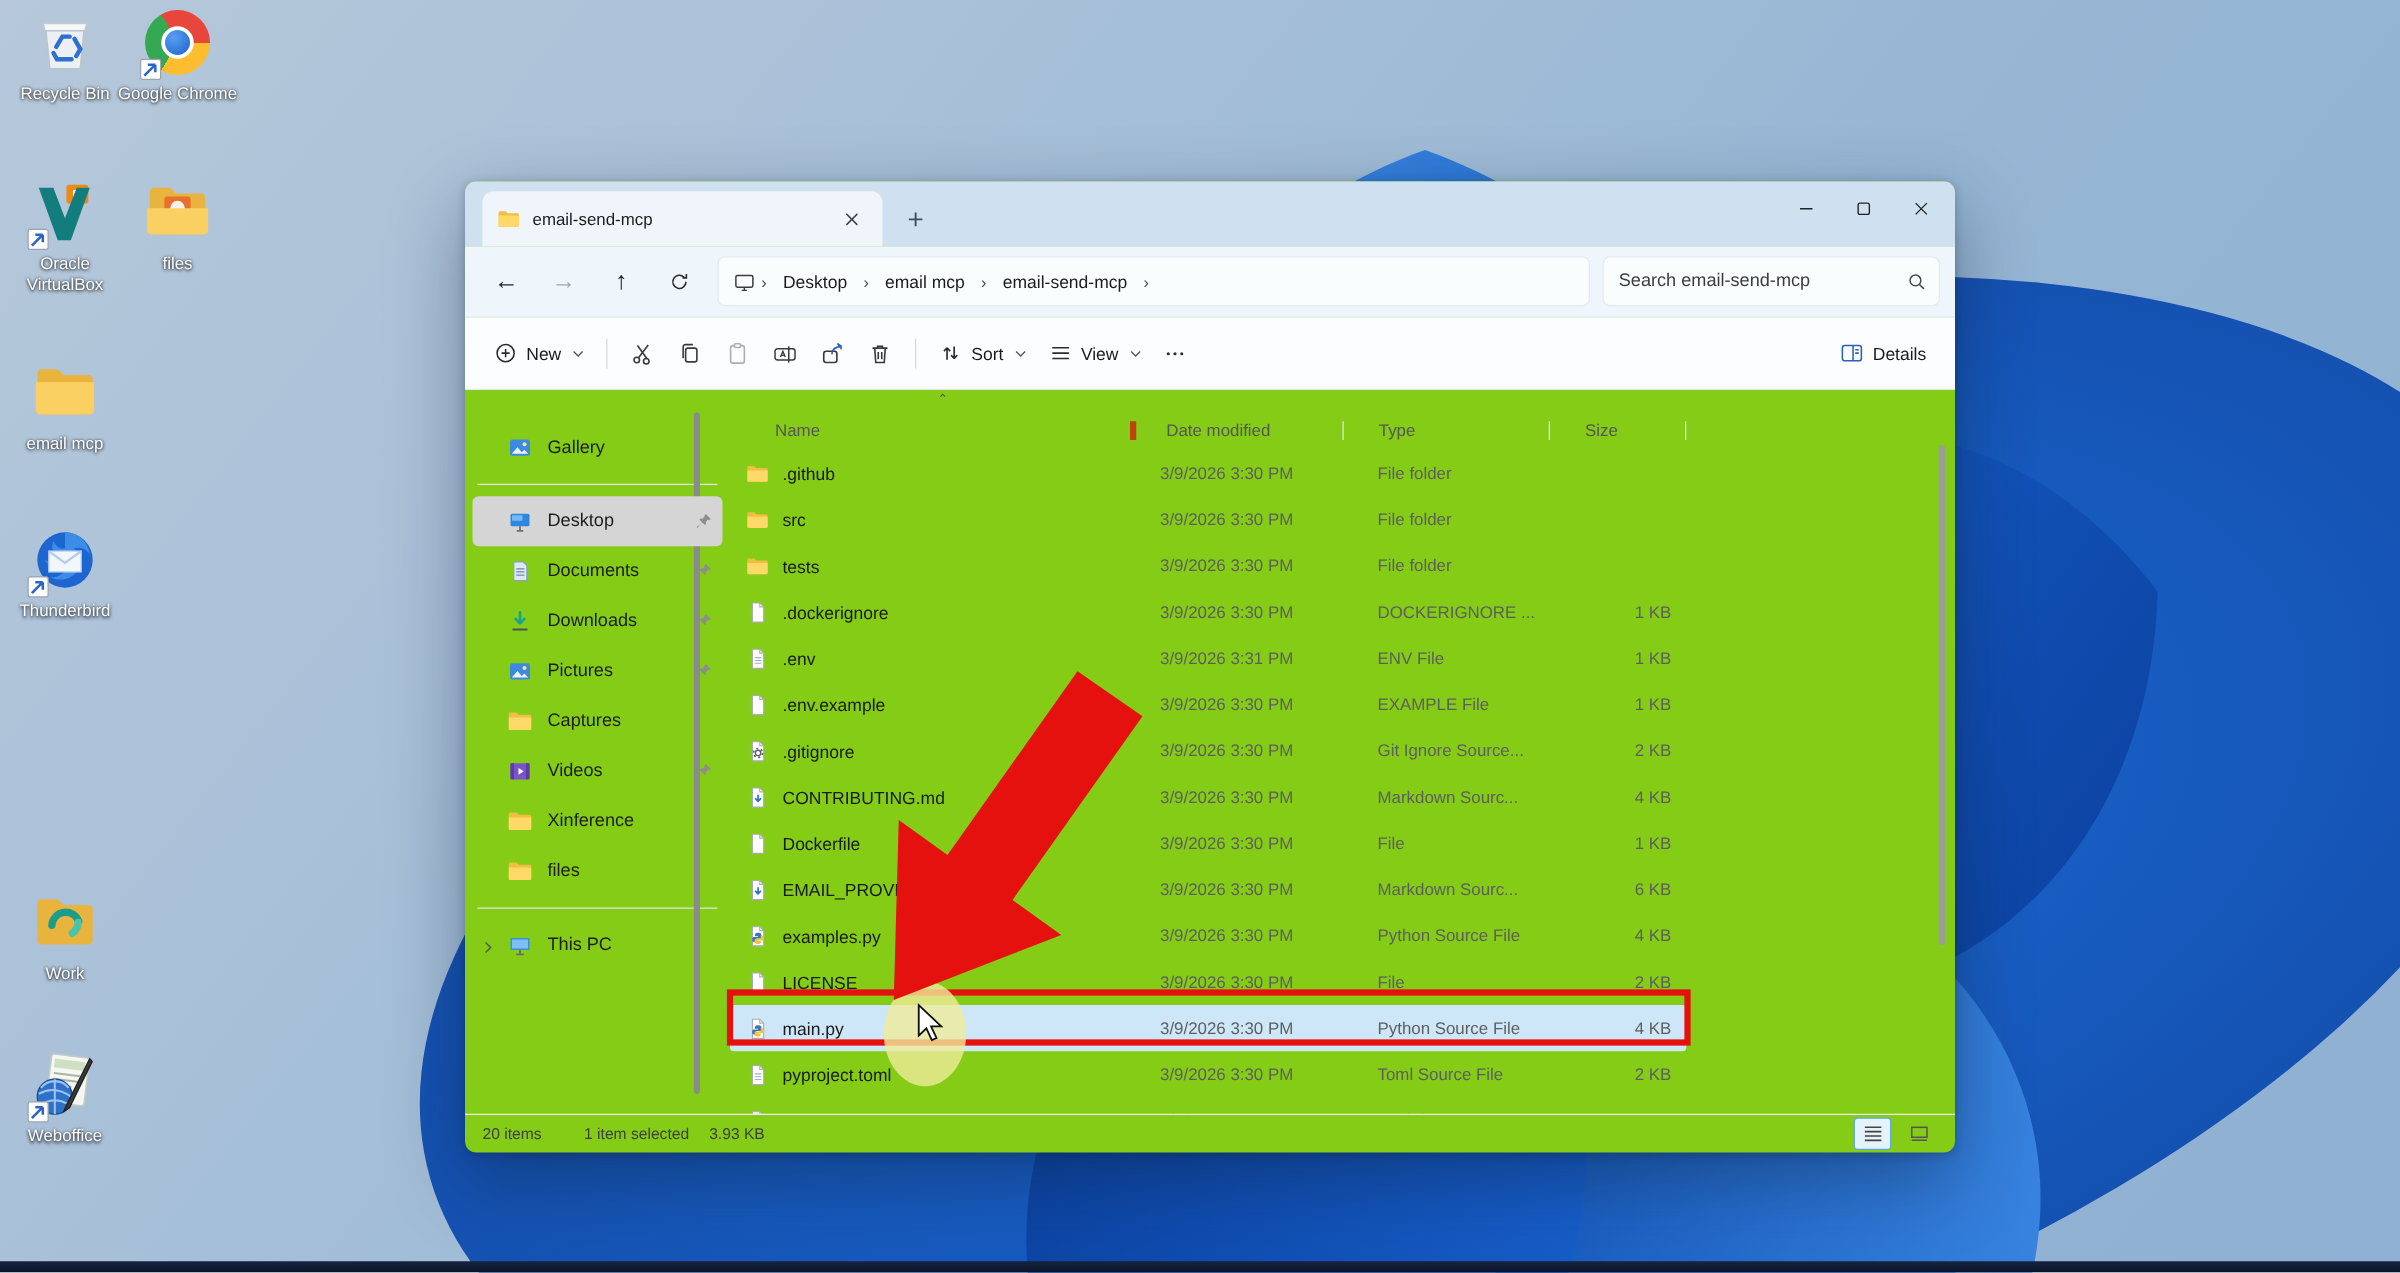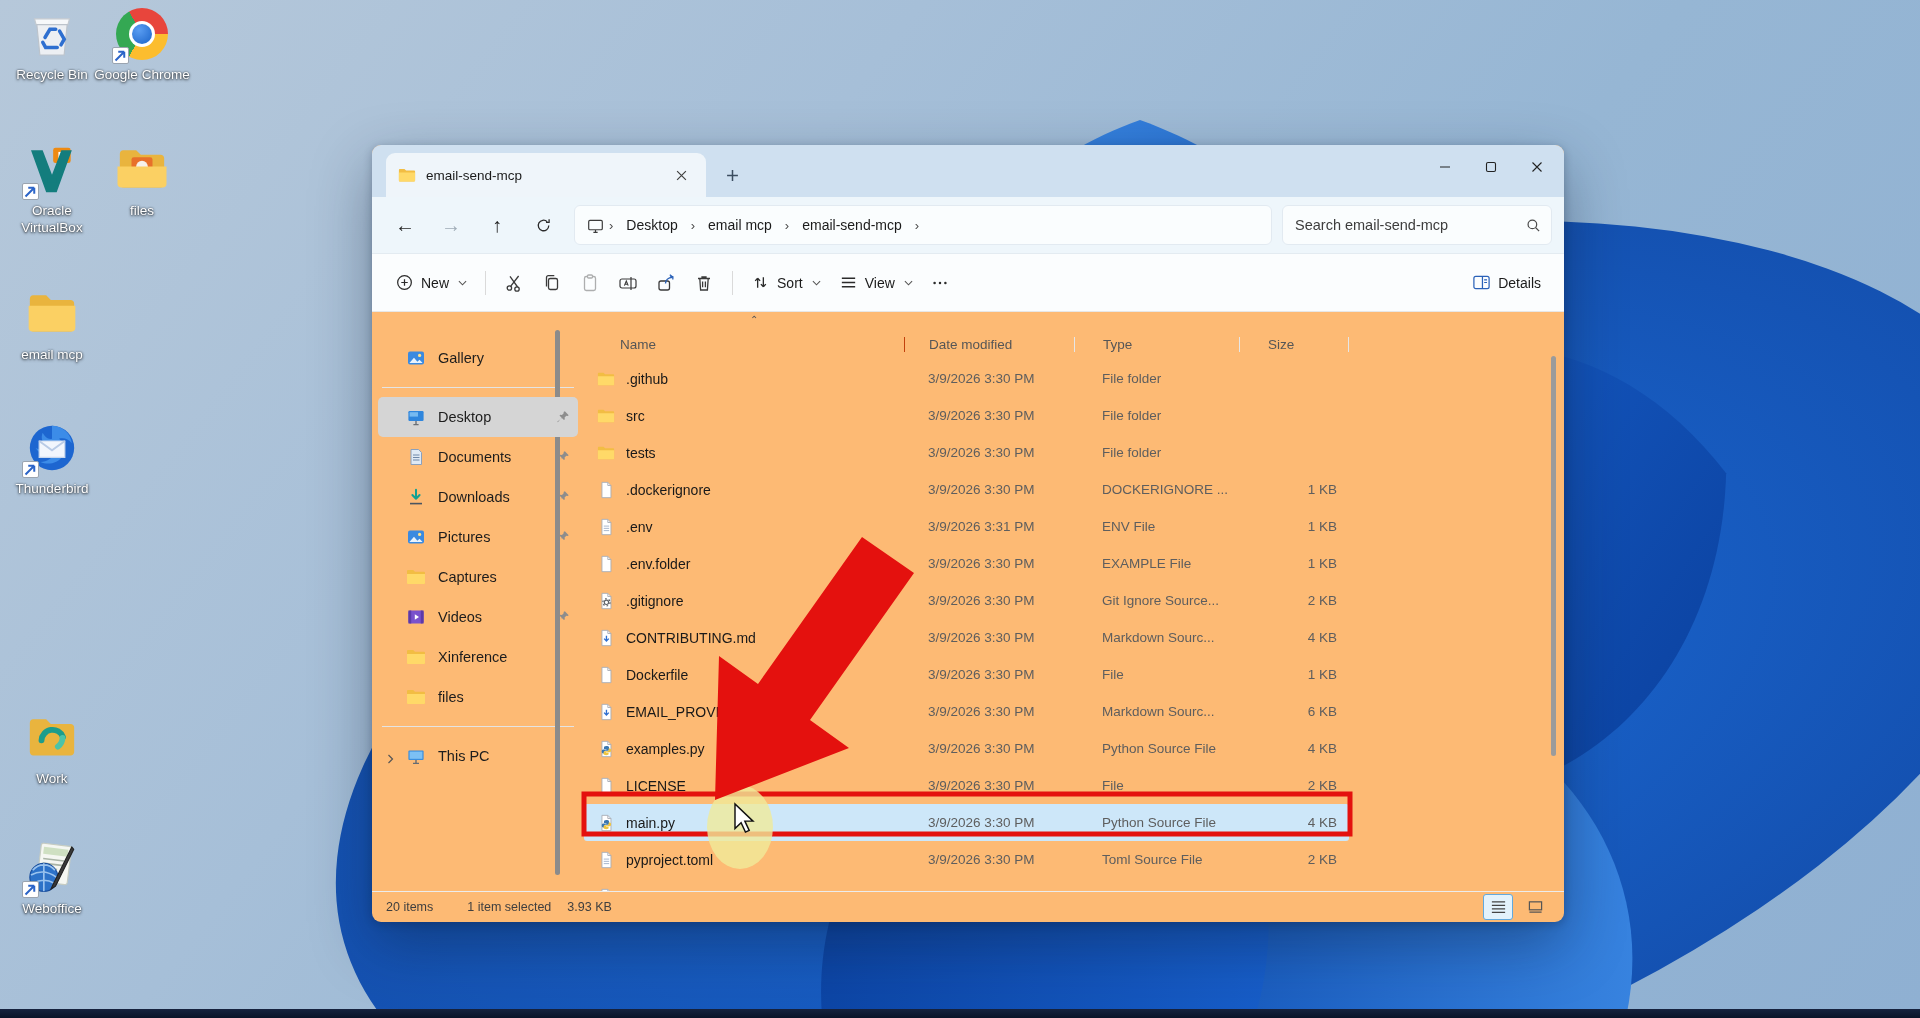--- a/index.html
+++ b/index.html
@@ -30,21 +30,21 @@
   .di-recycle-bin{left:4px;top:6px}
   .di-chrome{left:94px;top:6px}
   .di-virtualbox{left:4px;top:142px}
   .di-files{left:94px;top:142px}
   .di-email-mcp{left:4px;top:286px}
   .di-thunderbird{left:4px;top:420px}
   .di-work{left:4px;top:710px}
   .di-weboffice{left:4px;top:840px}
   
   .win{position:absolute;left:372px;top:145px;width:1192px;height:777px;z-index:10;
-     border-radius:9px;overflow:hidden;background:#fdba74;
+     border-radius:9px;overflow:hidden;background:#84cc16;
      box-shadow:0 22px 60px rgba(10,25,50,.38),0 2px 8px rgba(10,25,50,.25);
      display:flex;flex-direction:column;}
   .tabbar{height:52px;background:#cfe0f0;display:flex;align-items:flex-end;padding:0 6px;position:relative;flex:none;}
   .tab{height:44px;width:296px;margin-left:8px;background:#eff5fa;border-radius:9px 9px 0 0;
      display:flex;align-items:center;gap:10px;padding:0 12px;font-size:13.5px;color:#1b1b1b;}
   .tab .ticon{width:18px;height:15px;flex:none}
   .tab-close{margin-left:auto;width:26px;height:26px;display:flex;align-items:center;justify-content:center;border-radius:4px;}
   .newtab{width:36px;height:36px;margin:0 0 4px 8px;display:flex;align-items:center;justify-content:center;border-radius:6px;}
   .win-controls{position:absolute;right:4px;top:2px;display:flex;}
   .wc{width:46px;height:40px;display:flex;align-items:center;justify-content:center;}
@@ -81,21 +81,21 @@
   .sb-pin{margin-left:auto;width:14px;height:14px;}
   .sb-chev{position:absolute;left:8px;top:15px;}
   .sb-divider{height:1px;background:#e4e4e4;margin:9px 10px;}
   .sb-scroll{position:absolute;right:24px;top:18px;bottom:16px;width:5px;border-radius:3px;background:#8b8b8b;}
   .filearea{flex:1;min-width:0;display:flex;flex-direction:column;position:relative;}
   .cols{height:40px;flex:none;display:flex;align-items:flex-end;padding-bottom:8px;color:#565656;
      font-size:13.5px;position:relative;}
   .sort-caret{position:absolute;top:2px;left:166px;font-size:10px;color:#555;}
   .col{position:relative;}
   .col-name{width:320px;padding-left:36px;box-sizing:border-box;}
-  .col-date{width:170px;padding-left:24px;box-sizing:border-box;border-left:1px solid #c2410c;}
+  .col-date{width:170px;padding-left:24px;box-sizing:border-box;border-left:5px solid #c2410c;}
   .col-type{width:165px;padding-left:28px;box-sizing:border-box;border-left:1px solid #e6e6e6;}
   .col-size{width:110px;padding-left:28px;box-sizing:border-box;border-left:1px solid #e6e6e6;border-right:1px solid #e6e6e6;}
   .rows{flex:1;overflow:hidden;position:relative;}
   .row{height:37px;width:765px;display:flex;align-items:center;font-size:14px;color:#191919;border-radius:3px;}
   .row.selected{background:#cde7f9;}
   .c-name{width:320px;box-sizing:border-box;display:flex;align-items:center;gap:11px;padding-left:13px;
      min-width:0;white-space:nowrap;overflow:hidden;}
   .fic{width:18px;height:18px;flex:none;}
   .fic svg{width:18px;height:18px;}
   .c-date{width:170px;box-sizing:border-box;padding-left:24px;color:#5e5e5e;font-size:13.5px;white-space:nowrap;}
@@ -594,21 +594,21 @@
             <div class="c-date">3/9/2026 3:31 PM</div>
             <div class="c-type">ENV File</div>
             <div class="c-size">1 KB</div>
           </div>
           <div class="row">
             <div class="c-name">
               <span class="fic"><svg viewBox="0 0 20 20">
                   <path d="M5.5 1.5h6.5l3.5 3.5v13.5h-10z" fill="#fff" stroke="#a8adb5"></path>
                   <path d="M12 1.5V5h3.5" fill="none" stroke="#a8adb5"></path>
                 </svg></span>
-              <span>.env.folder</span>
+              <span>.env.example</span>
             </div>
             <div class="c-date">3/9/2026 3:30 PM</div>
             <div class="c-type">EXAMPLE File</div>
             <div class="c-size">1 KB</div>
           </div>
           <div class="row">
             <div class="c-name">
               <span class="fic"><svg viewBox="0 0 20 20">
                   <path d="M5.5 1.5h6.5l3.5 3.5v13.5h-10z" fill="#fff" stroke="#a8adb5"></path>
                   <path d="M12 1.5V5h3.5" fill="none" stroke="#a8adb5"></path>

